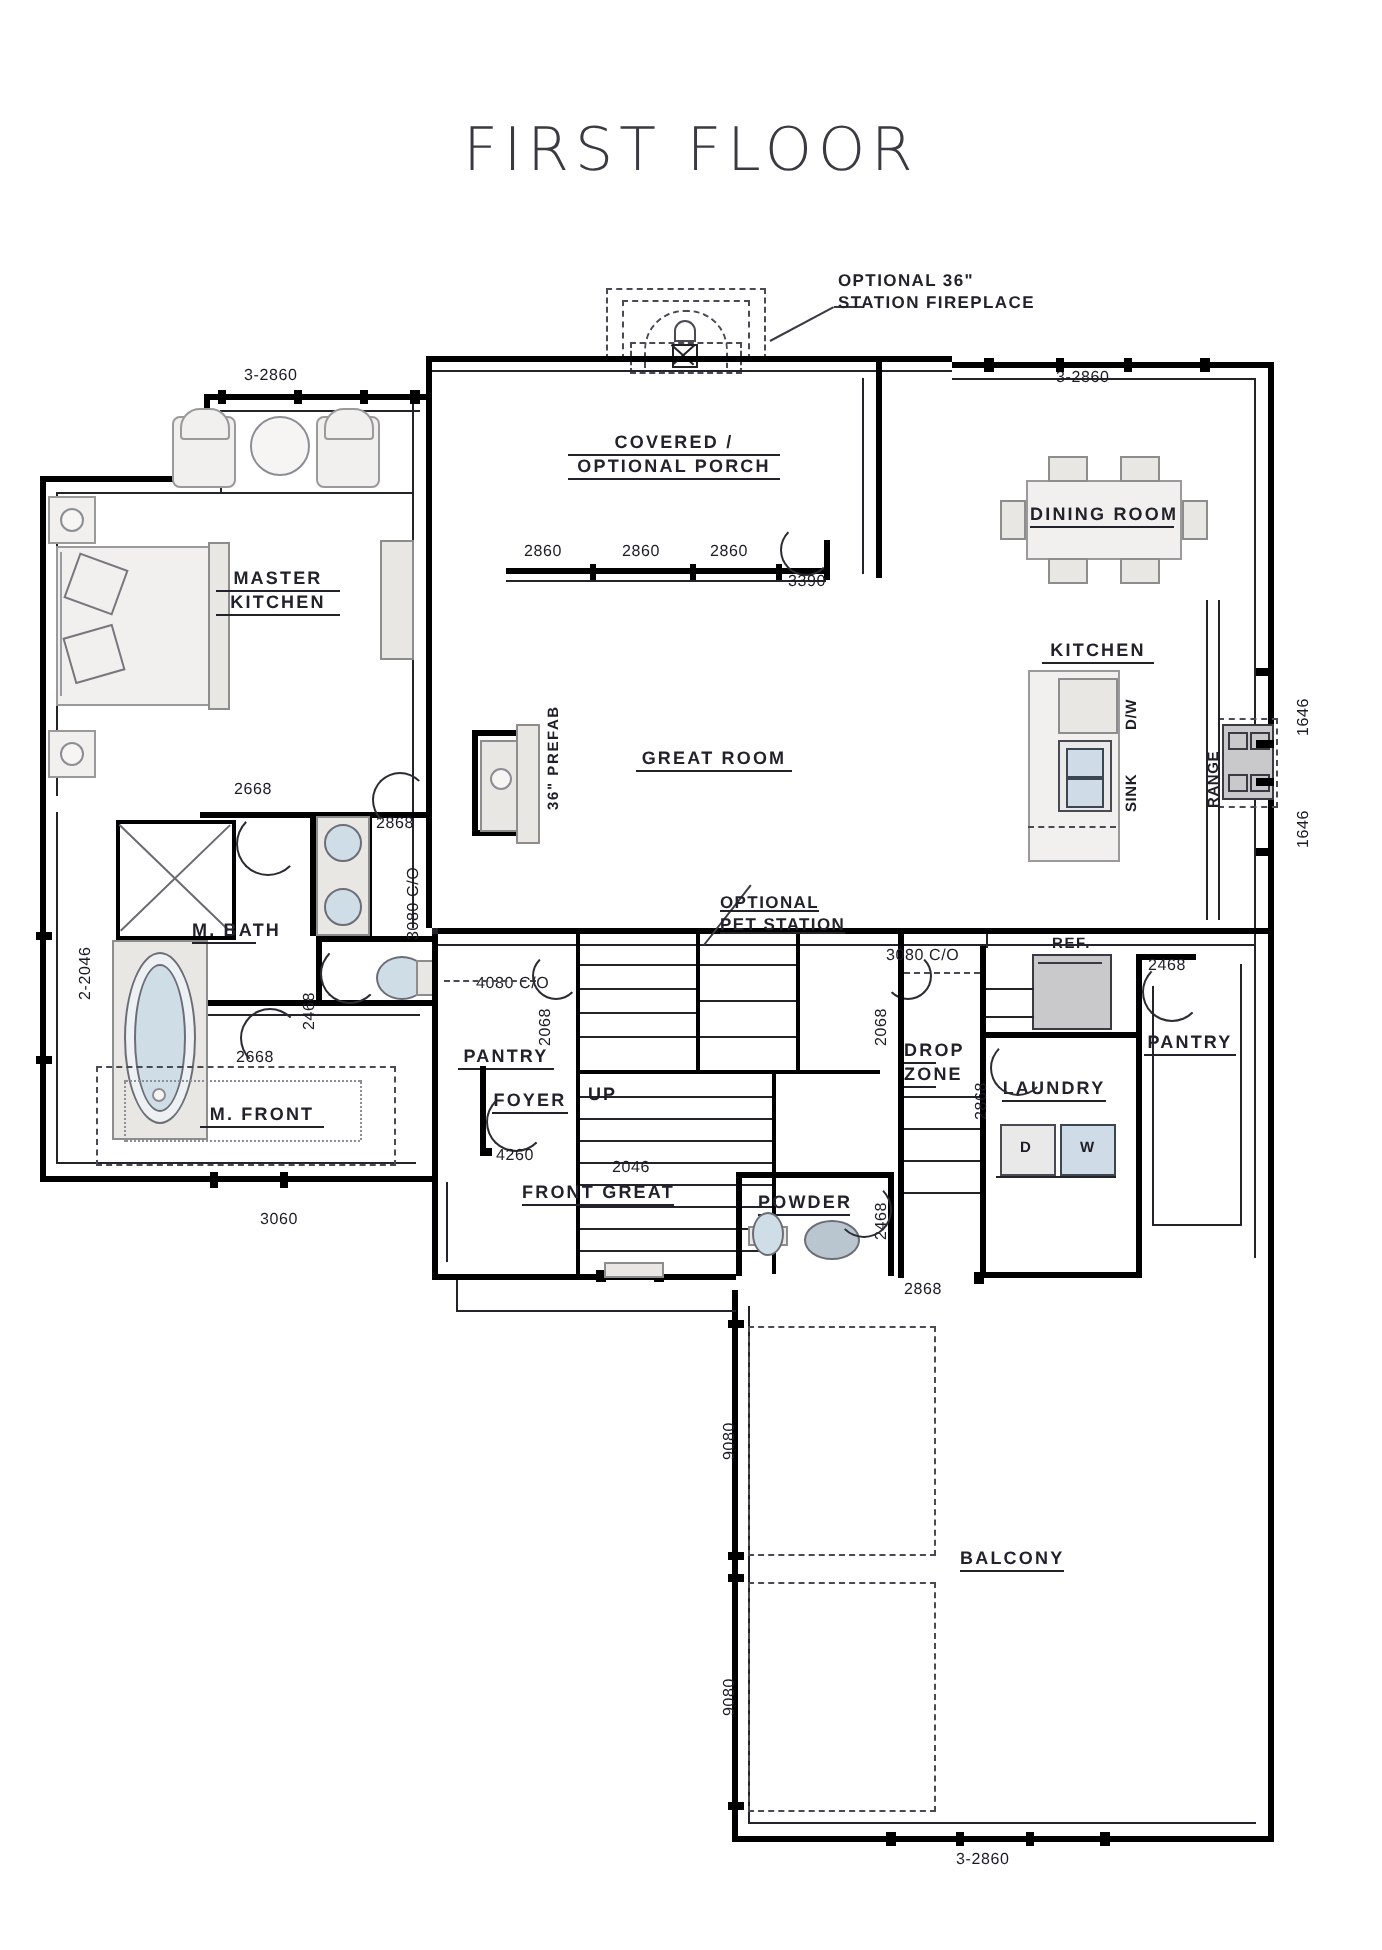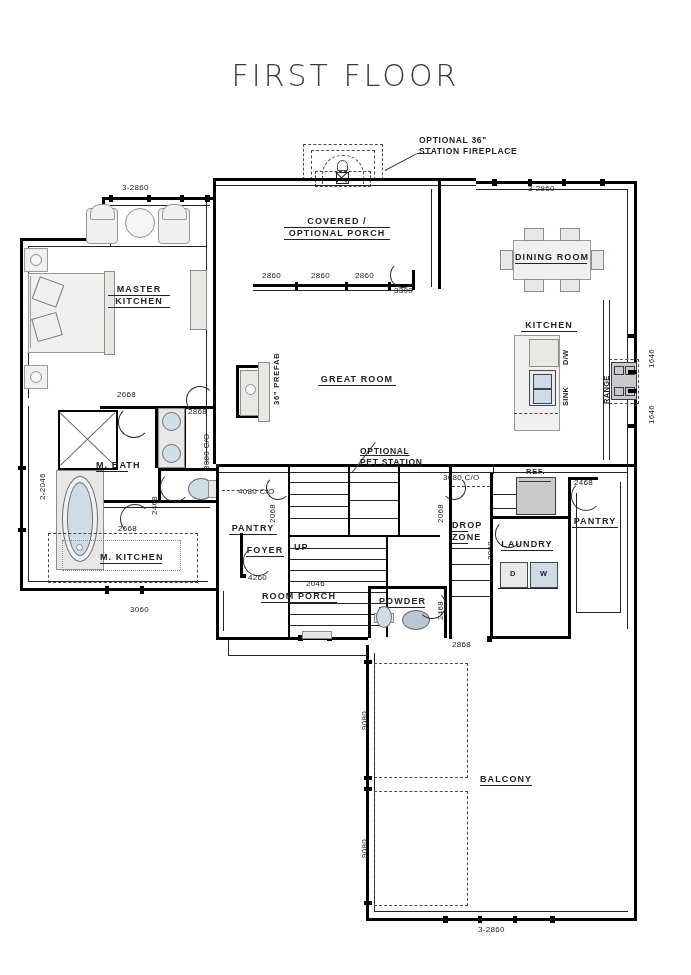--- a/index.html
+++ b/index.html
@@ -256,21 +256,21 @@
 <div class="fill2" style="left:208px;top:480px;width:8px;height:16px;"></div>
 <div class="swing" style="left:160px;top:472px;width:28px;height:28px;"></div>
 
 <div class="dim v" style="left:202px;top:470px;">3080 C/O</div>
 
 <div class="dash" style="left:48px;top:533px;width:148px;height:48px;"></div>
 <div class="dot" style="left:62px;top:540px;width:118px;height:1px;border-width:1px 0 0 0;"></div>
 <div class="dot" style="left:62px;top:540px;width:1px;height:30px;border-width:0 0 0 1px;"></div>
 <div class="dot" style="left:180px;top:540px;width:1px;height:30px;border-width:0 0 0 1px;"></div>
 <div class="dot" style="left:62px;top:570px;width:118px;height:1px;border-width:1px 0 0 0;"></div>
-<div class="room" style="left:100px;top:552px;width:62px;">M. KITCHEN</div>
+<div class="room" style="left:100px;top:552px;width:62px;">M. FRONT</div>
 <div class="dim" style="left:118px;top:524px;">2668</div>
 <div class="swing" style="left:120px;top:504px;width:28px;height:28px;transform:scaleY(-1);"></div>
 <div class="dim" style="left:130px;top:605px;">3060</div>
 <div class="jamb" style="left:105px;top:586px;width:4px;height:8px;"></div>
 <div class="jamb" style="left:140px;top:586px;width:4px;height:8px;"></div>
 
 <div class="w" style="left:216px;top:464px;width:3px;height:127px;"></div>
 <div class="w" style="left:216px;top:464px;width:3px;height:7px;"></div>
 <div class="w" style="left:216px;top:464px;width:233px;height:3px;"></div>
 <div class="thin" style="left:219px;top:472px;width:230px;height:1px;"></div>
@@ -314,21 +314,21 @@
 <div class="note" style="left:360px;top:446px;text-decoration:underline;">
   <span>OPTIONAL</span><br>
   <span>PET STATION</span>
 </div>
 
 <div class="dim v" style="left:268px;top:523px;">2068</div>
 <div class="swing" style="left:266px;top:476px;width:22px;height:22px;"></div>
 <div class="dim v" style="left:436px;top:523px;">2068</div>
 <div class="swing" style="left:442px;top:476px;width:22px;height:22px;transform:scaleX(-1);"></div>
 
-<div class="room" style="left:261px;top:591px;width:76px;">ROOM PORCH</div>
+<div class="room" style="left:261px;top:591px;width:76px;">FRONT GREAT</div>
 <div class="dim" style="left:306px;top:579px;">2046</div>
 <div class="jamb" style="left:298px;top:635px;width:5px;height:6px;"></div>
 <div class="jamb" style="left:327px;top:635px;width:5px;height:6px;"></div>
 <div class="fill2" style="left:302px;top:631px;width:28px;height:6px;"></div>
 <div class="thin" style="left:228px;top:655px;width:140px;height:1px;"></div>
 <div class="thin" style="left:228px;top:640px;width:1px;height:15px;"></div>
 
 <div class="w" style="left:368px;top:586px;width:3px;height:52px;"></div>
 <div class="w" style="left:444px;top:586px;width:3px;height:52px;"></div>
 <div class="w" style="left:368px;top:586px;width:79px;height:3px;"></div>

